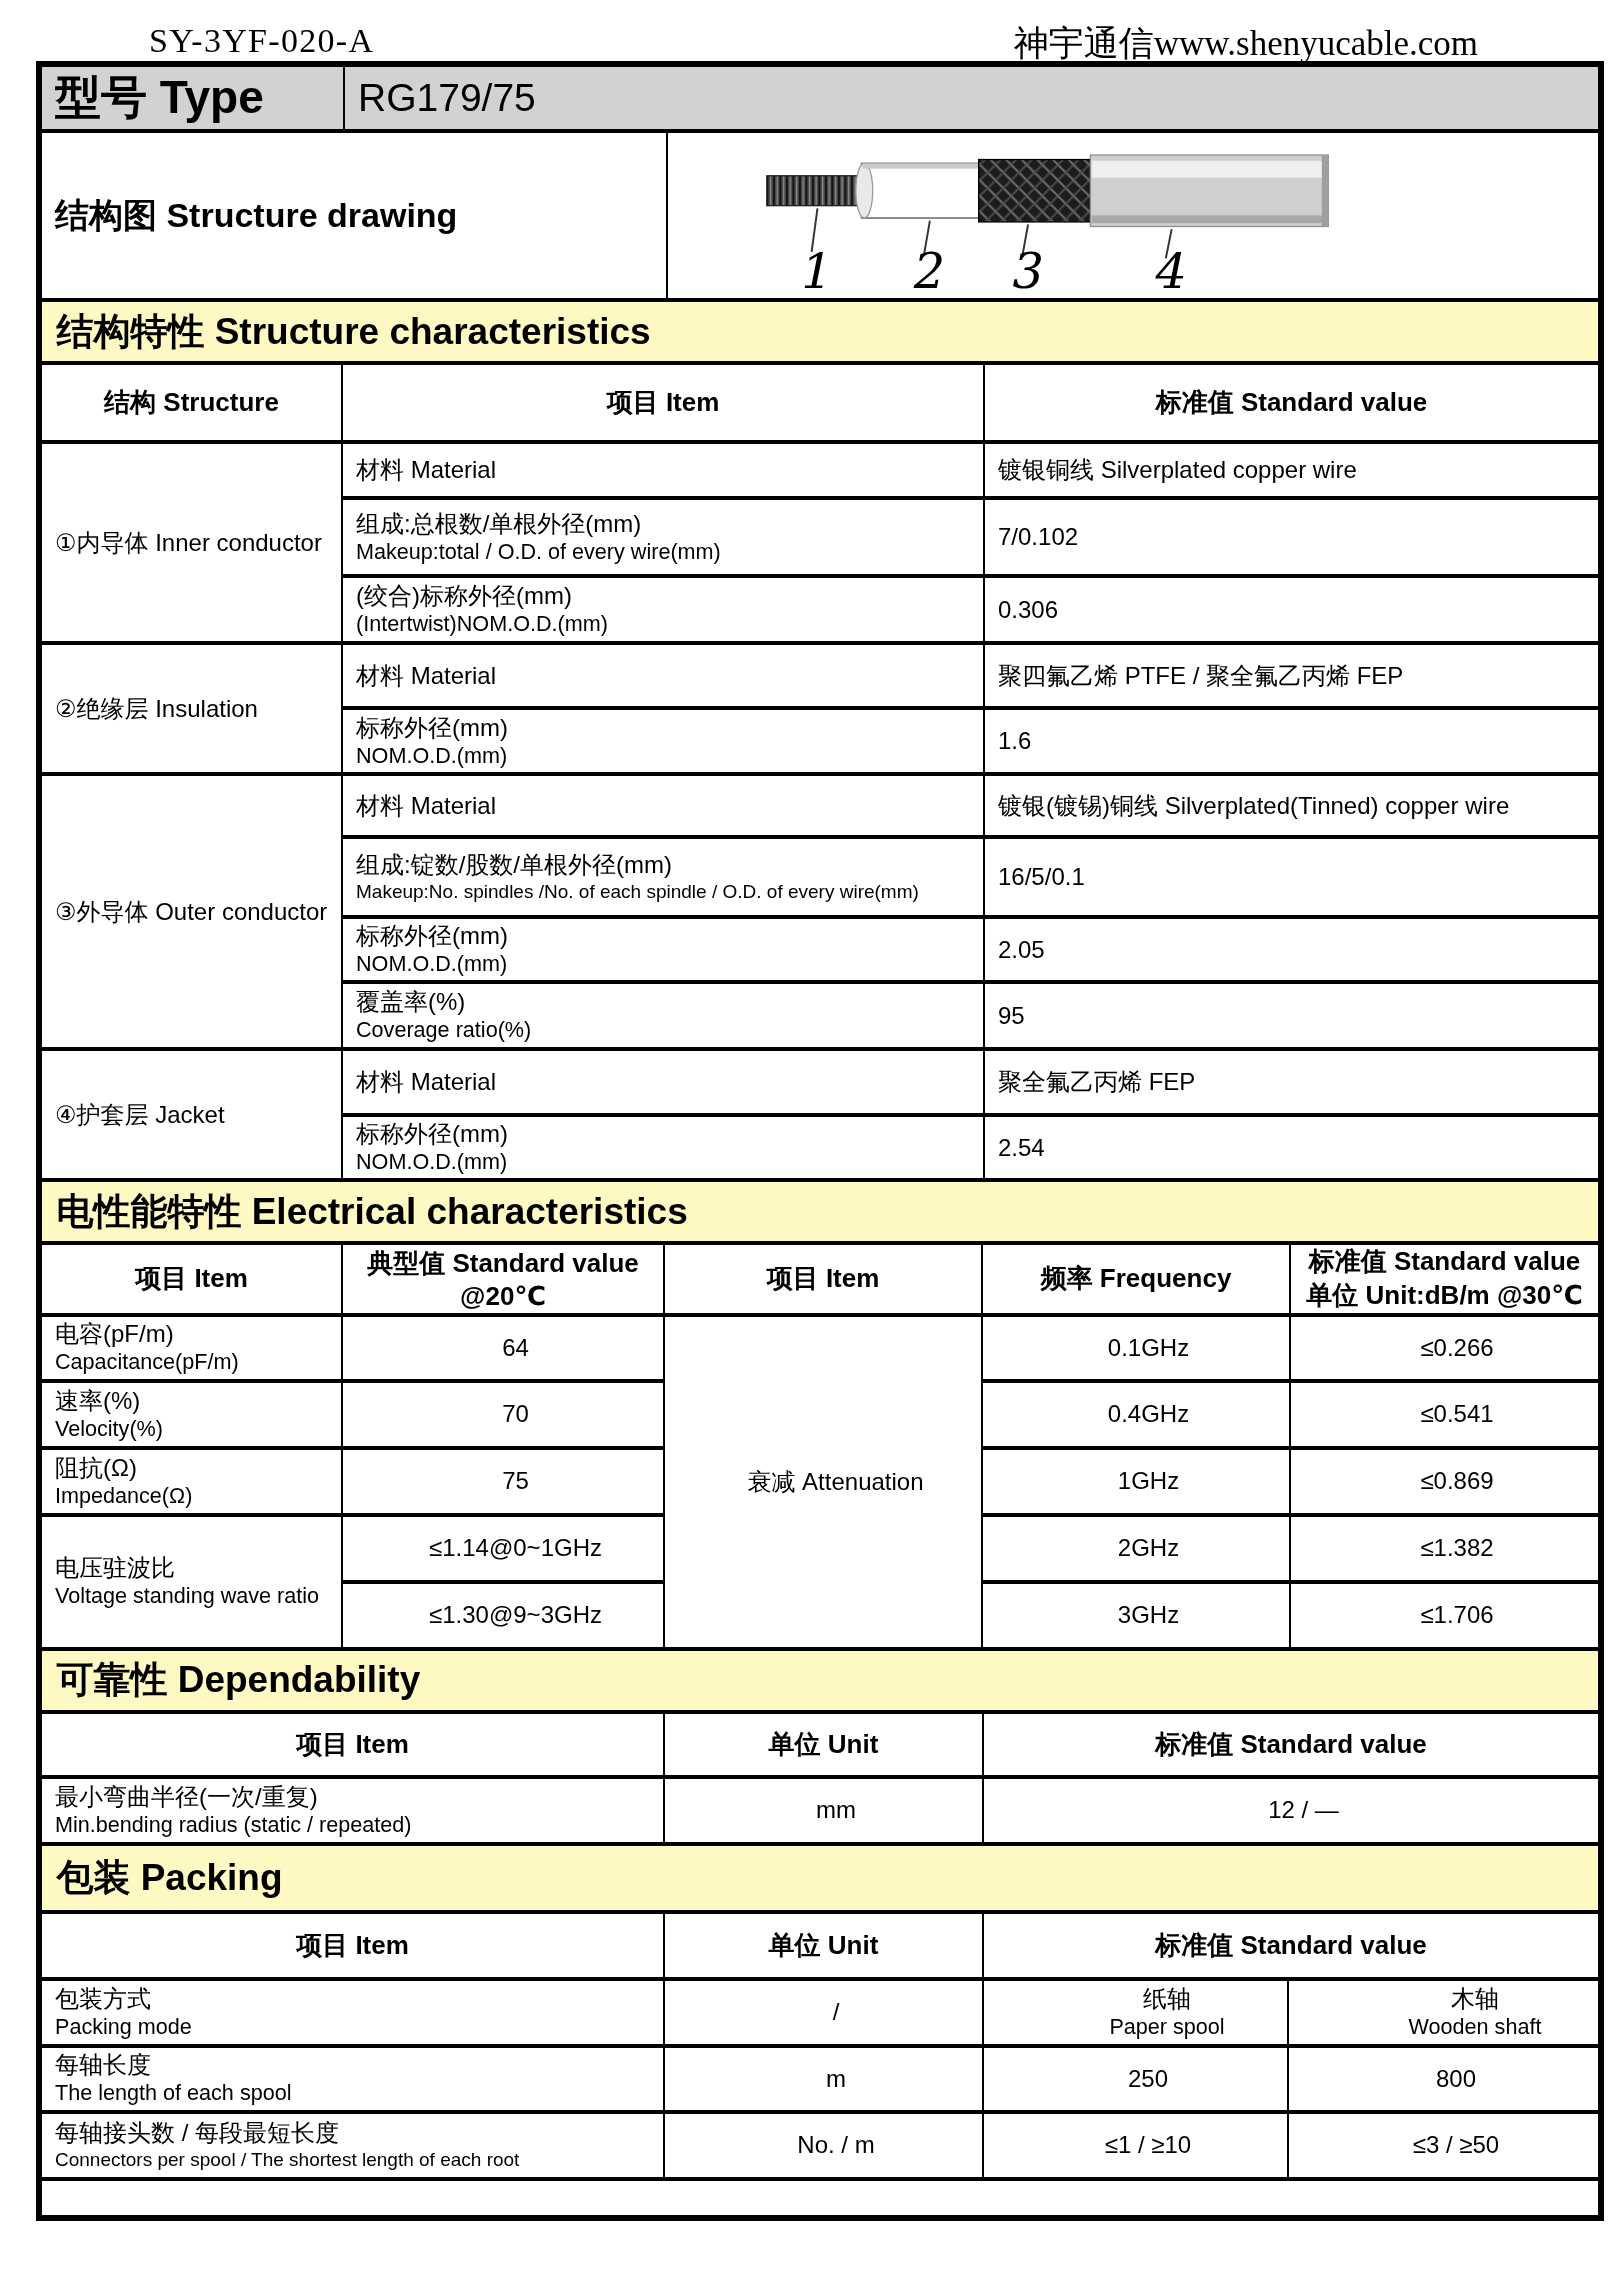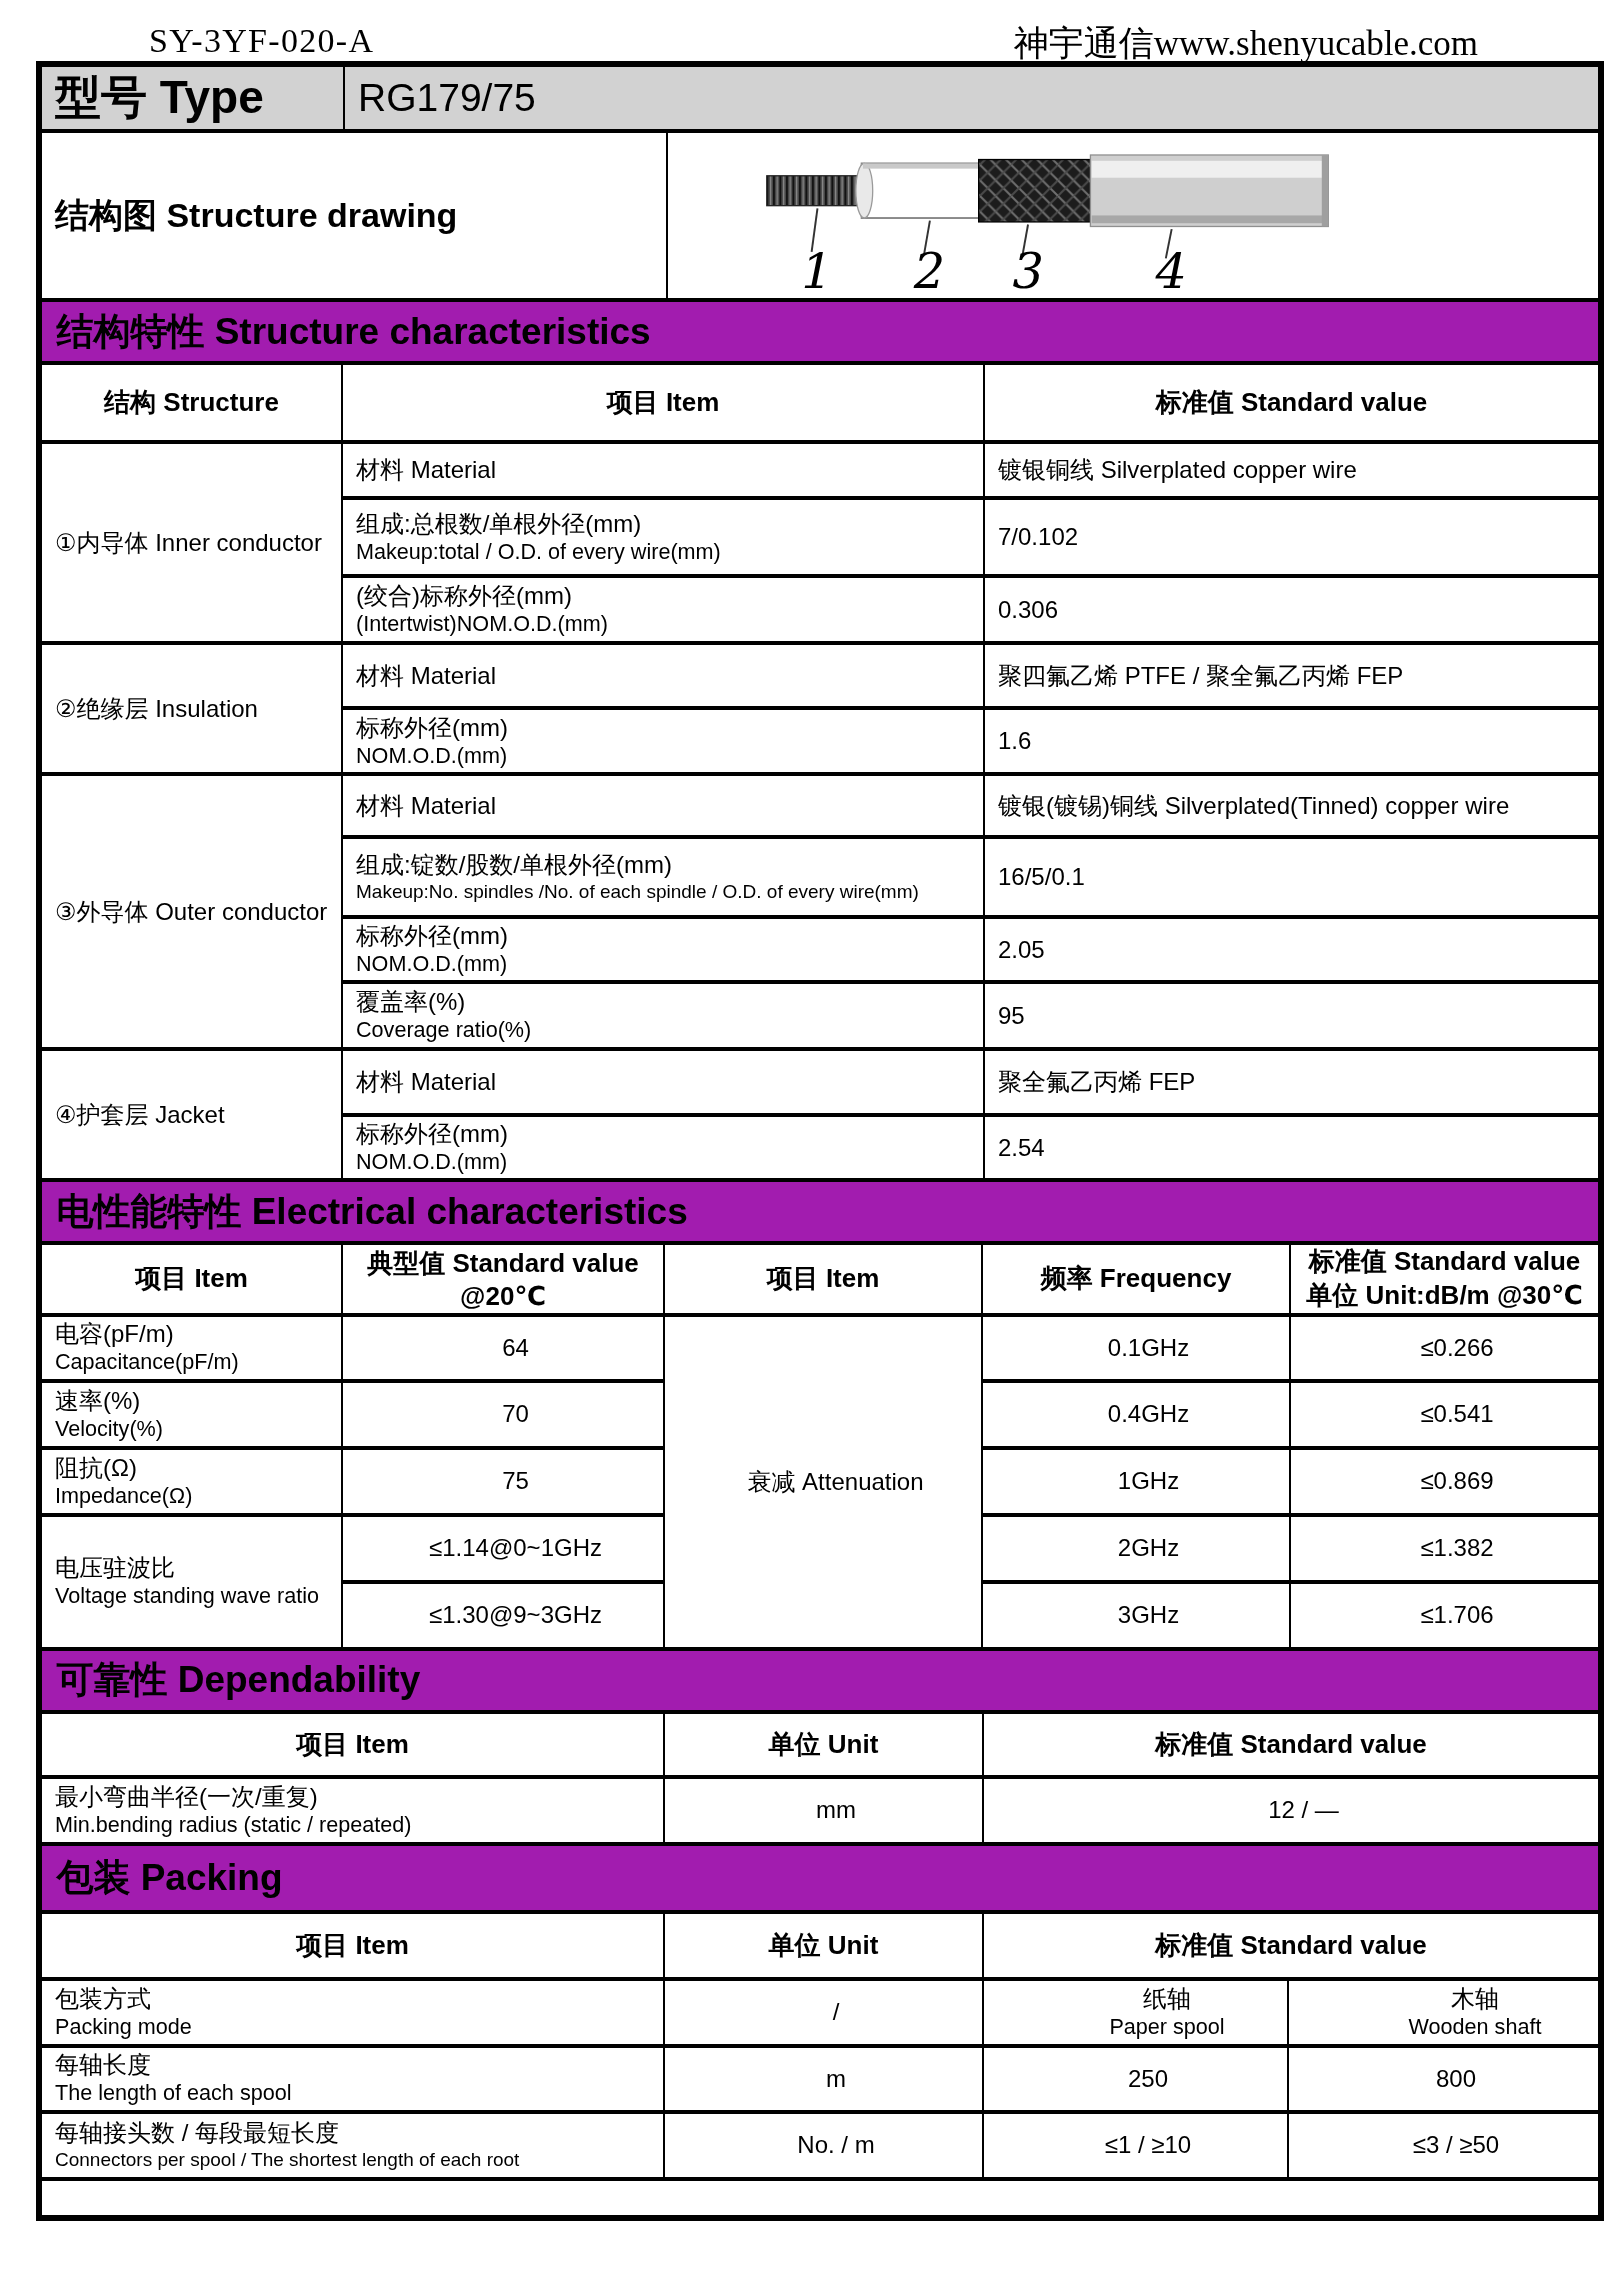--- a/index.html
+++ b/index.html
@@ -28,21 +28,21 @@
   td,th{
     border:2.6px solid #000;border-top-width:0;border-bottom-width:4.6px;
     padding:0 13px;vertical-align:middle;overflow:hidden;
     font-size:24px;font-weight:normal;text-align:left;
   }
   td:first-child,th:first-child{border-left:0;}
   td:last-child,th:last-child{border-right:0;}
   tr:last-child td{border-bottom-width:4.6px;}
   .grayrow td{background:#d2d2d2;}
   .section-title{
-    background:#a21caf;border-bottom:4.6px solid #000;
+    background:#fef9c3;border-bottom:4.6px solid #000;
     font-size:37px;font-weight:bold;display:flex;align-items:center;
     padding:0 14.4px;box-sizing:border-box;
   }
   .colhead{font-weight:bold;text-align:center;font-size:26px;}
   .zh{font-size:24px;line-height:1.25;white-space:nowrap;}
   .en{font-size:21.6px;line-height:1.25;white-space:nowrap;}
   .en.small{font-size:19px;}
   .val{white-space:nowrap;}
   .center{text-align:center;padding-left:38px;}
   .type-label{font-size:46px;font-weight:bold;white-space:nowrap;}

